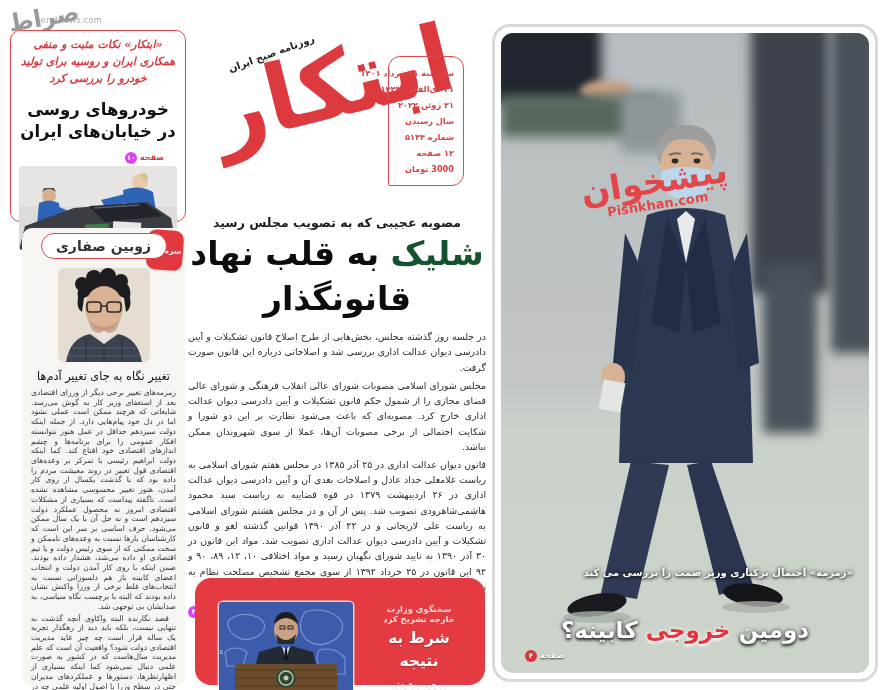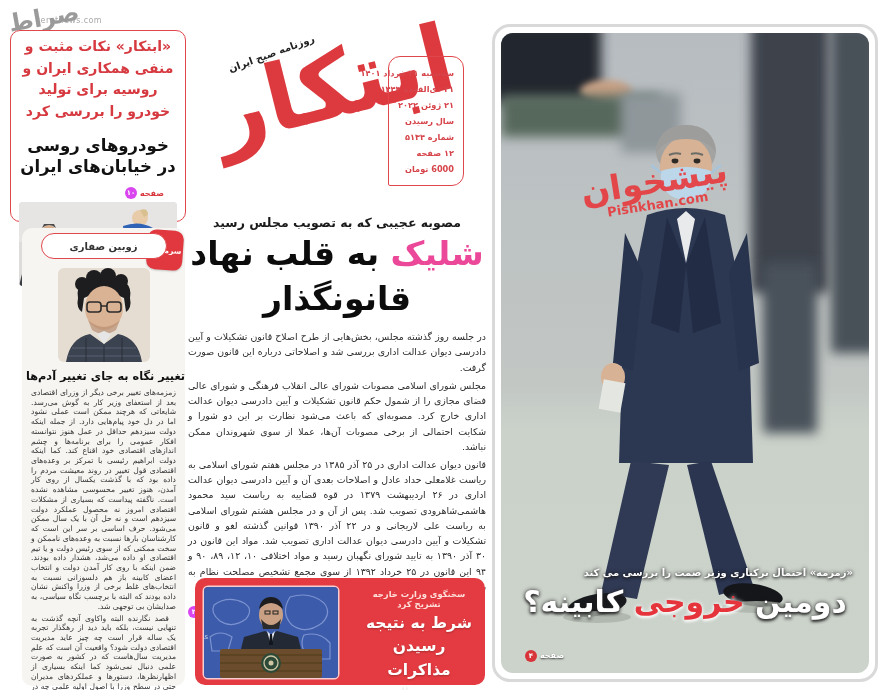--- a/index.html
+++ b/index.html
@@ -9,86 +9,86 @@
   p{margin:0;}
 
   
   .serat{left:2px;top:0;width:120px;height:46px;color:#8e8e8e;direction:ltr;text-align:left;}
   .serat .fa{display:block;font-size:24px;font-weight:bold;transform:rotate(-10deg);margin-left:6px;color:#9a9a9a;}
   .serat .en{display:block;font-size:8px;margin-top:-12px;margin-left:34px;color:#a8a8a8;letter-spacing:.4px;}
 
   
   .car-box{left:10px;top:30px;width:176px;height:192px;background:#fff;border:1.5px solid #e0474c;
            border-radius:10px;text-align:center;padding:5px 7px;box-sizing:border-box;}
-  .car-kicker{color:#d63a40;font-size:14px;font-weight:600;line-height:1.55;}
+  .car-kicker{color:#d63a40;font-size:11px;font-weight:600;line-height:1.55;font-style:italic;}
   .car-title{color:#111;font-size:16.5px;font-weight:bold;line-height:1.3;margin-top:12px;}
   .car-badge{margin:3px 0 2px 0;text-align:right;padding-right:14px;}
   .car-photo{width:158px;height:84px;border-radius:4px;overflow:hidden;display:block;margin:0 auto;}
 
   
   .masthead{left:192px;top:22px;width:296px;height:192px;}
   .logo-text{position:absolute;left:-14px;right:0;top:18px;text-align:center;color:#dd3a40;
              font-size:92px;font-weight:bold;transform:rotate(-14deg);line-height:1;direction:rtl;}
   .tagline{position:absolute;left:34px;top:26px;font-size:10px;font-weight:bold;color:#222;
            transform:rotate(-20deg);white-space:nowrap;}
   .info-box{left:388px;top:56px;width:76px;height:130px;border:1.5px solid #e0474c;
             border-radius:12px 12px 12px 2px;box-sizing:border-box;padding:9px 9px;}
   .info-box p{color:#d6444a;font-size:8.2px;font-weight:600;line-height:1.95;text-align:right;white-space:nowrap;}
 
   
   .lead{left:188px;top:215px;width:298px;}
   .lead-kicker{text-align:center;font-size:12.5px;font-weight:bold;color:#1a1a1a;}
   .lead-headline{text-align:center;font-size:33px;font-weight:bold;color:#0c0c0c;line-height:1.35;margin-top:2px;}
-  .lead-headline .red{color:#ec4899;}
+  .lead-headline .red{color:#14532d;}
   .lead-body{margin-top:8px;font-size:9.4px;line-height:1.62;text-align:justify;color:#2b2b2b;}
   .lead-body p + p{margin-top:3px;}
   .more-line{margin-top:5px;text-align:left;}
 
   
   .badge{display:inline-flex;align-items:center;gap:3px;font-size:8px;font-weight:bold;color:#d8353b;direction:rtl;}
   .badge .circ{display:inline-flex;align-items:center;justify-content:center;width:12px;height:12px;
                border-radius:50%;background:#d946ef;color:#fff;font-size:7px;font-weight:bold;}
   .badge.on-dark{color:#fff;}
   .badge.on-dark .circ{background:#a3181f;}
 
   
-  .red-box{left:195px;top:578px;width:290px;height:107px;background:#e33b41;border-radius:10px;
-           box-sizing:border-box;padding:9px;display:flex;gap:24px;direction:rtl;}
+  .red-box{left:195px;top:578px;width:290px;height:107px;background:#e33b41;border-radius:16px;
+           box-sizing:border-box;padding:24px;display:flex;gap:24px;direction:rtl;}
   .red-box .txt{flex:1;text-align:center;padding-top:2px;}
   .red-kicker{color:#ffdfda;font-size:8.4px;font-weight:600;}
   .red-title{color:#fff;font-size:15.5px;font-weight:bold;line-height:1.5;margin-top:3px;
              text-shadow:0 1px 2px rgba(0,0,0,.25);}
   .red-box .badge-row{text-align:right;padding-right:6px;margin-top:3px;}
   .spox-photo{width:134px;height:91px;border-radius:4px;overflow:hidden;flex:0 0 auto;
               box-shadow:0 0 0 1.5px rgba(255,255,255,.75);}
 
   
   .editorial{left:22px;top:228px;width:163px;height:458px;background:#f6f5f2;border-radius:10px;box-sizing:border-box;}
   .ed-pill{position:relative;margin:5px auto 4px;width:124px;height:24px;background:#fff;border:1.5px solid #e0474c;
            border-radius:14px;display:flex;align-items:center;justify-content:center;
-           font-size:10px;font-weight:bold;color:#333;}
+           font-size:14px;font-weight:bold;color:#333;}
   .ed-tag{position:absolute;right:2px;top:2px;width:36px;height:40px;background:#e0383e;border-radius:9px;
           transform:rotate(4deg);display:flex;align-items:center;justify-content:center;
           color:#fff;font-size:7.6px;font-weight:bold;box-shadow:0 1px 2px rgba(0,0,0,.2);}
   .ed-photo{display:block;margin:9px auto 0;width:92px;height:94px;border-radius:6px;overflow:hidden;}
-  .ed-title{margin-top:8px;text-align:right;font-size:11.3px;font-weight:bold;color:#101010;}
+  .ed-title{margin-top:8px;text-align:center;font-size:11.3px;font-weight:normal;color:#101010;}
   .ed-body{padding:5px 9px 0;font-size:7.6px;line-height:1.28;text-align:justify;color:#333;}
   .ed-body p + p{margin-top:2px;text-indent:7px;}
 
   
   .photo-box{left:492px;top:24px;width:386px;height:658px;background:#fff;border:3px solid #d9d9d9;
              border-radius:18px;box-sizing:border-box;padding:6px;}
   .photo-inner{position:relative;width:368px;height:640px;border-radius:12px;overflow:hidden;}
   .photo-inner svg{display:block;}
   .pishkhan{position:absolute;left:80px;top:128px;color:#e8393c;transform:rotate(-9deg);opacity:.9;direction:ltr;text-align:center;}
   .pishkhan .fa{display:block;font-size:34px;font-weight:bold;}
   .pishkhan .en{display:block;font-size:13px;font-weight:bold;margin-top:-4px;}
   .photo-caption{position:absolute;right:16px;top:534px;color:#fff;font-size:10px;font-weight:600;
                  text-shadow:0 1px 3px rgba(20,20,20,.95),0 0 4px rgba(20,20,20,.8);}
-  .photo-headline{position:absolute;left:4px;right:4px;top:551px;text-align:center;font-size:30px;font-weight:bold;
+  .photo-headline{position:absolute;left:4px;right:4px;top:584px;text-align:center;font-size:23px;font-weight:bold;
                   color:#fff;text-shadow:0 0 4px rgba(35,35,35,.95),0 2px 3px rgba(25,25,25,.85);}
   .photo-headline .red{color:#e5343b;text-shadow:0 0 4px rgba(255,255,255,.95),0 2px 3px rgba(255,255,255,.85);}
   .photo-badge{position:absolute;left:24px;top:610px;}
 </style>
 </head>
 <body>
 
 <div class="page">
 
   <div class="abs serat">
@@ -137,21 +137,21 @@
     <div class="tagline">روزنامه صبح ایران</div>
     <div class="logo-text">ابتکار</div>
   </div>
   <div class="abs info-box">
       <p>سه‌شنبه ۳۱ خرداد ۱۴۰۱</p>
       <p>۲۱ ذی‌القعده ۱۴۴۳</p>
       <p>۲۱ ژوئن ۲۰۲۲</p>
       <p>سال رسیدن</p>
       <p>شماره ۵۱۳۴</p>
       <p>۱۲ صفحه</p>
-      <p>6000 تومان</p>
+      <p>3000 تومان</p>
     </div>
 
   <div class="abs lead">
     <div class="lead-kicker">مصوبه عجیبی که به تصویب مجلس رسید</div>
     <div class="lead-headline">
       <span class="red">شلیک</span><span> به قلب نهاد</span><br>
       <span>قانونگذار</span>
     </div>
     <div class="lead-body">
         <p>در جلسه روز گذشته مجلس، بخش‌هایی از طرح اصلاح قانون تشکیلات و آیین دادرسی دیوان عدالت اداری بررسی شد و اصلاحاتی درباره این قانون صورت گرفت.</p>

